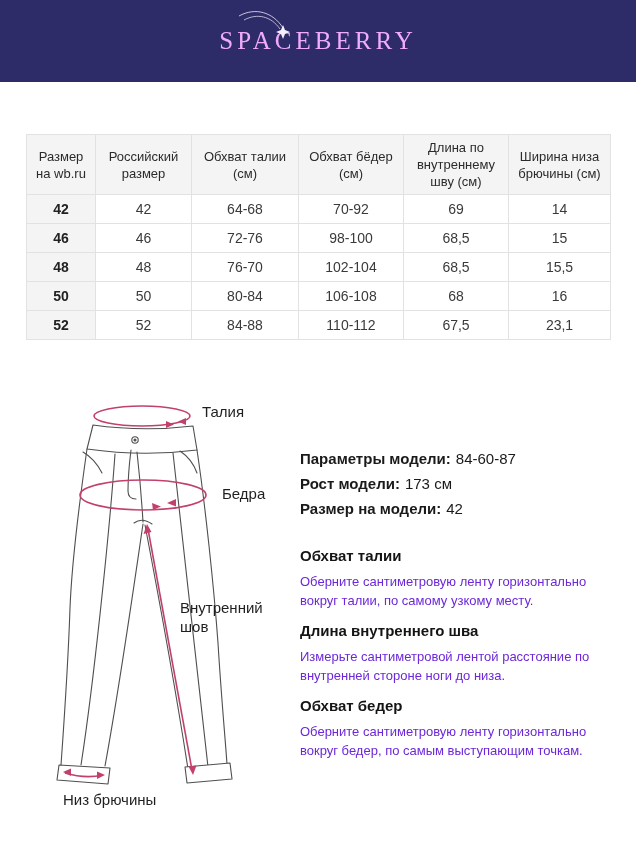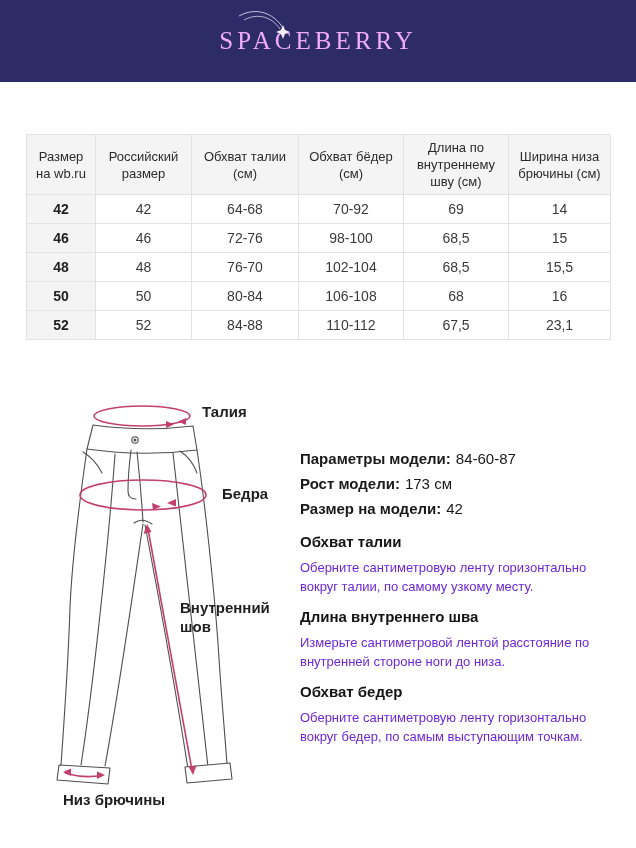--- a/index.html
+++ b/index.html
@@ -19,32 +19,32 @@
   .size-table th,.size-table td{border:1px solid #e2e2e2;text-align:center;vertical-align:middle;
                    padding:2px 4px;}
   .size-table th{height:55px;background:#f4f4f4;font-size:13px;line-height:17px;
                  font-weight:normal;color:#2b2b2b;}
   .size-table td{height:24px;font-size:14px;color:#3a3a3a;}
   .size-table td:first-child{background:#f4f4f4;font-weight:bold;color:#222;}
 
   
   .diagram{position:absolute;left:25px;top:388px;width:252px;height:430px;}
   .diagram svg{position:absolute;left:0;top:0;}
-  .dlabel{position:absolute;font-size:15px;font-weight:700;color:#1f1f1f;line-height:19px;}
+  .dlabel{position:absolute;font-size:15px;font-weight:400;color:#1f1f1f;line-height:19px;}
   .dlabel.waist{left:177px;top:14px;}
   .dlabel.hips{left:197px;top:96px;}
   .dlabel.inseam{left:155px;top:210px;width:112px;}
   .dlabel.hem{left:38px;top:402px;}
 
   
   .info-col{position:absolute;left:300px;top:446px;width:322px;}
   .model-line{font-size:15px;line-height:25px;color:#1a1a1a;}
   .ml-label{font-weight:bold;margin-right:5px;}
   .section{margin-top:12px;}
-  .section.first{margin-top:12px;}
+  .section.first{margin-top:26px;}
   .section h3{margin:0 0 7px 0;font-size:15px;line-height:18px;font-weight:bold;color:#141414;}
   .section p{margin:0;font-size:13px;line-height:19px;color:#6d28d9;}
 </style>
 </head>
 <body>
 
 <div class="page">
 
   <div class="brand-bar">
     <div class="logo">

